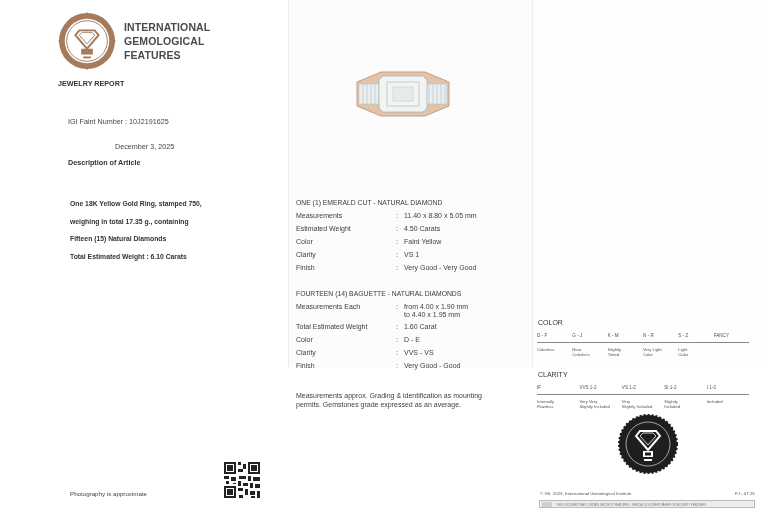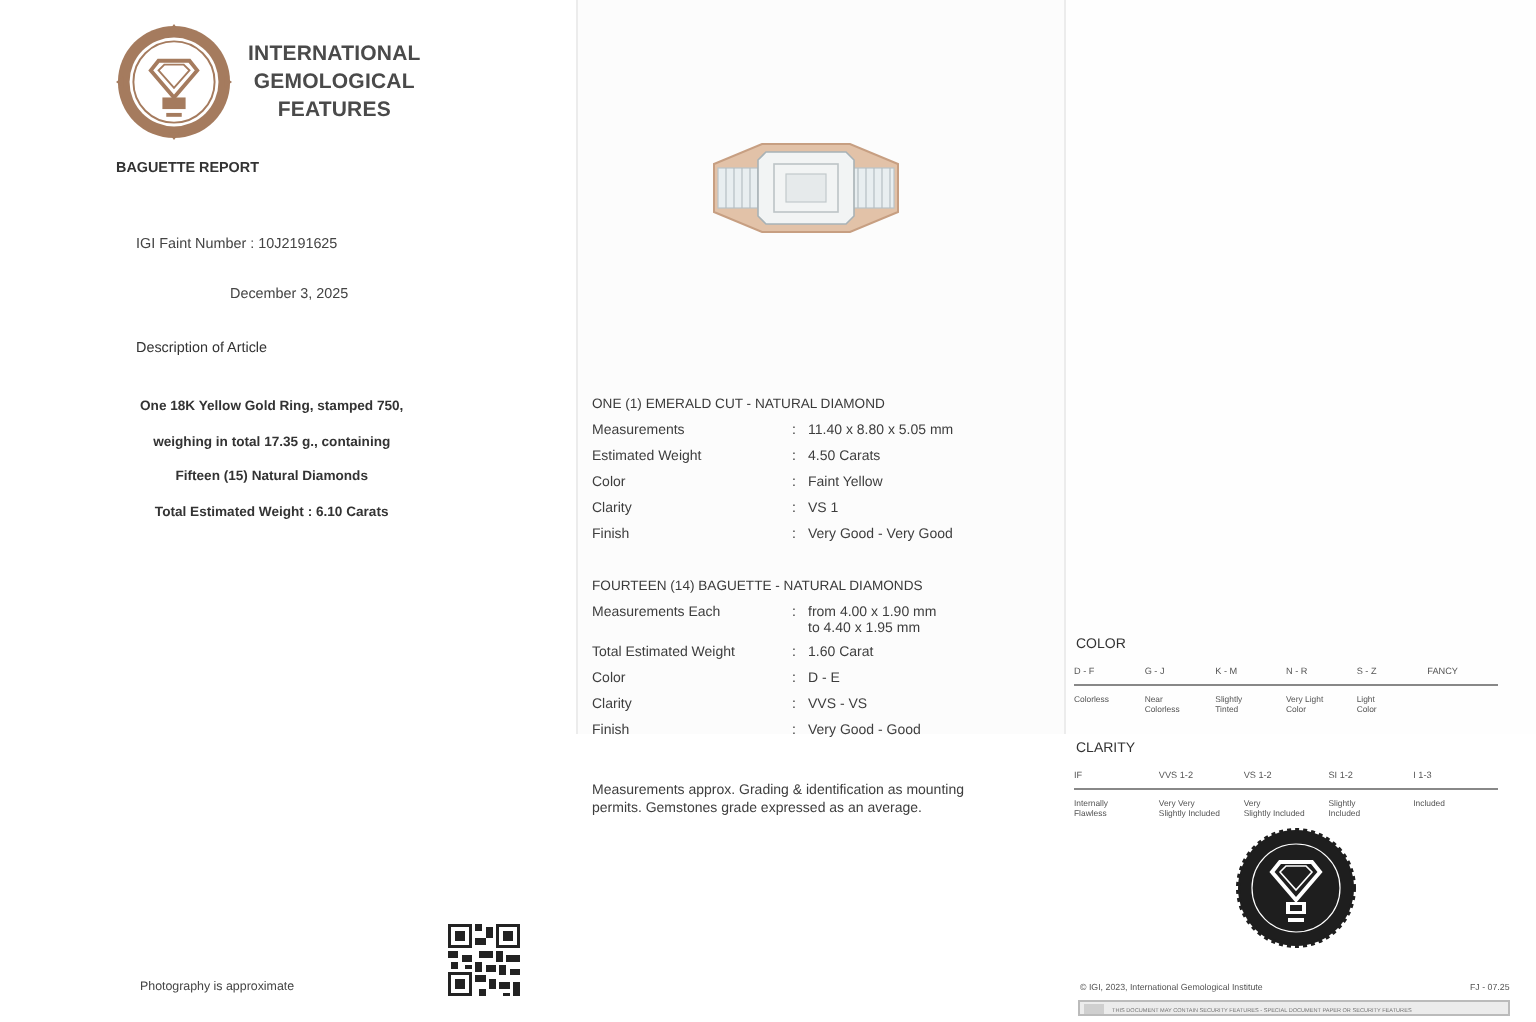--- a/index.html
+++ b/index.html
@@ -1,28 +1,28 @@
 <!DOCTYPE html>
 <html><head>
 <meta charset="utf-8">
 <style>
   html,body{margin:0;padding:0;}
   body{width:768px;height:511px;background:#ffffff;position:relative;overflow:hidden;font-family:"Liberation Sans",sans-serif;color:#3a3a3a;}
-  .panel{position:absolute;top:0;height:367px;text-align:center;}
+  .panel{position:absolute;top:0;height:367px;}
   #p1{left:0;width:288px;background:#fff;}
   #p2{left:288px;width:244px;background:#fcfcfc;border-left:1px solid #ececec;}
   #p3{left:532px;width:236px;background:#fefefe;border-left:1px solid #ececec;}
   .abs{position:absolute;}
   .logo{left:58px;top:12px;width:58px;height:58px;}
   .org{left:124px;top:20px;font-weight:bold;font-size:10.5px;line-height:14px;color:#4a4a4a;letter-spacing:0.1px;}
   .org div{white-space:nowrap;}
   .jr{left:58px;top:79px;font-size:7.2px;font-weight:bold;color:#333;}
   .rn{left:68px;top:117px;font-size:7.2px;color:#444;}
   .dt{left:68px;top:142px;font-size:7.2px;color:#444;margin-left:47px;}
-  .da{left:68px;top:169px;font-size:7.2px;font-weight:normal;color:#333;}
+  .da{left:68px;top:158px;font-size:7.2px;font-weight:bold;color:#333;}
   .desc{left:70px;top:195px;font-size:6.8px;font-weight:bold;color:#333;line-height:17.5px;}
   .photo{left:70px;top:490px;font-size:6.2px;color:#444;}
   .qr{left:224px;top:462px;width:36px;height:36px;}
   .ring{left:353px;top:64px;width:100px;height:56px;}
   .sec-title{font-size:6.8px;color:#3a3a3a;white-space:nowrap;}
   .row{position:absolute;left:296px;font-size:7px;color:#3d3d3d;white-space:nowrap;}
   .row .k{display:inline-block;width:100px;}
   .row .c{display:inline-block;width:8px;}
   .row .v{display:inline-block;vertical-align:top;}
   .note{left:296px;top:391px;width:210px;font-size:7px;line-height:9px;color:#3d3d3d;}
@@ -60,21 +60,21 @@
     <polygon points="18,24 22,19 38,19 42,24 30,38" fill="none" stroke="#a57b5e" stroke-width="2"></polygon>
     <polygon points="22,24 25,21 35,21 38,24 30,33" fill="none" stroke="#a57b5e" stroke-width="1"></polygon>
     <rect x="24" y="38" width="12" height="6" fill="#a57b5e"></rect>
     <rect x="26" y="46" width="8" height="2" fill="#a57b5e"></rect>
   </svg>
   <div class="abs org">
     <div>INTERNATIONAL</div>
     <div>GEMOLOGICAL</div>
     <div>FEATURES</div>
   </div>
-  <div class="abs jr">BAGUETTE REPORT</div>
+  <div class="abs jr">JEWELRY REPORT</div>
   <div class="abs rn">IGI Faint Number : 10J2191625</div>
   <div class="abs dt">December 3, 2025</div>
   <div class="abs da">Description of Article</div>
   <div class="abs desc">
     <div>One 18K Yellow Gold Ring, stamped 750,</div>
     <div>weighing in total 17.35 g., containing</div>
     <div>Fifteen (15) Natural Diamonds</div>
     <div>Total Estimated Weight : 6.10 Carats</div>
   </div>
   <div class="abs photo">Photography is approximate</div>

